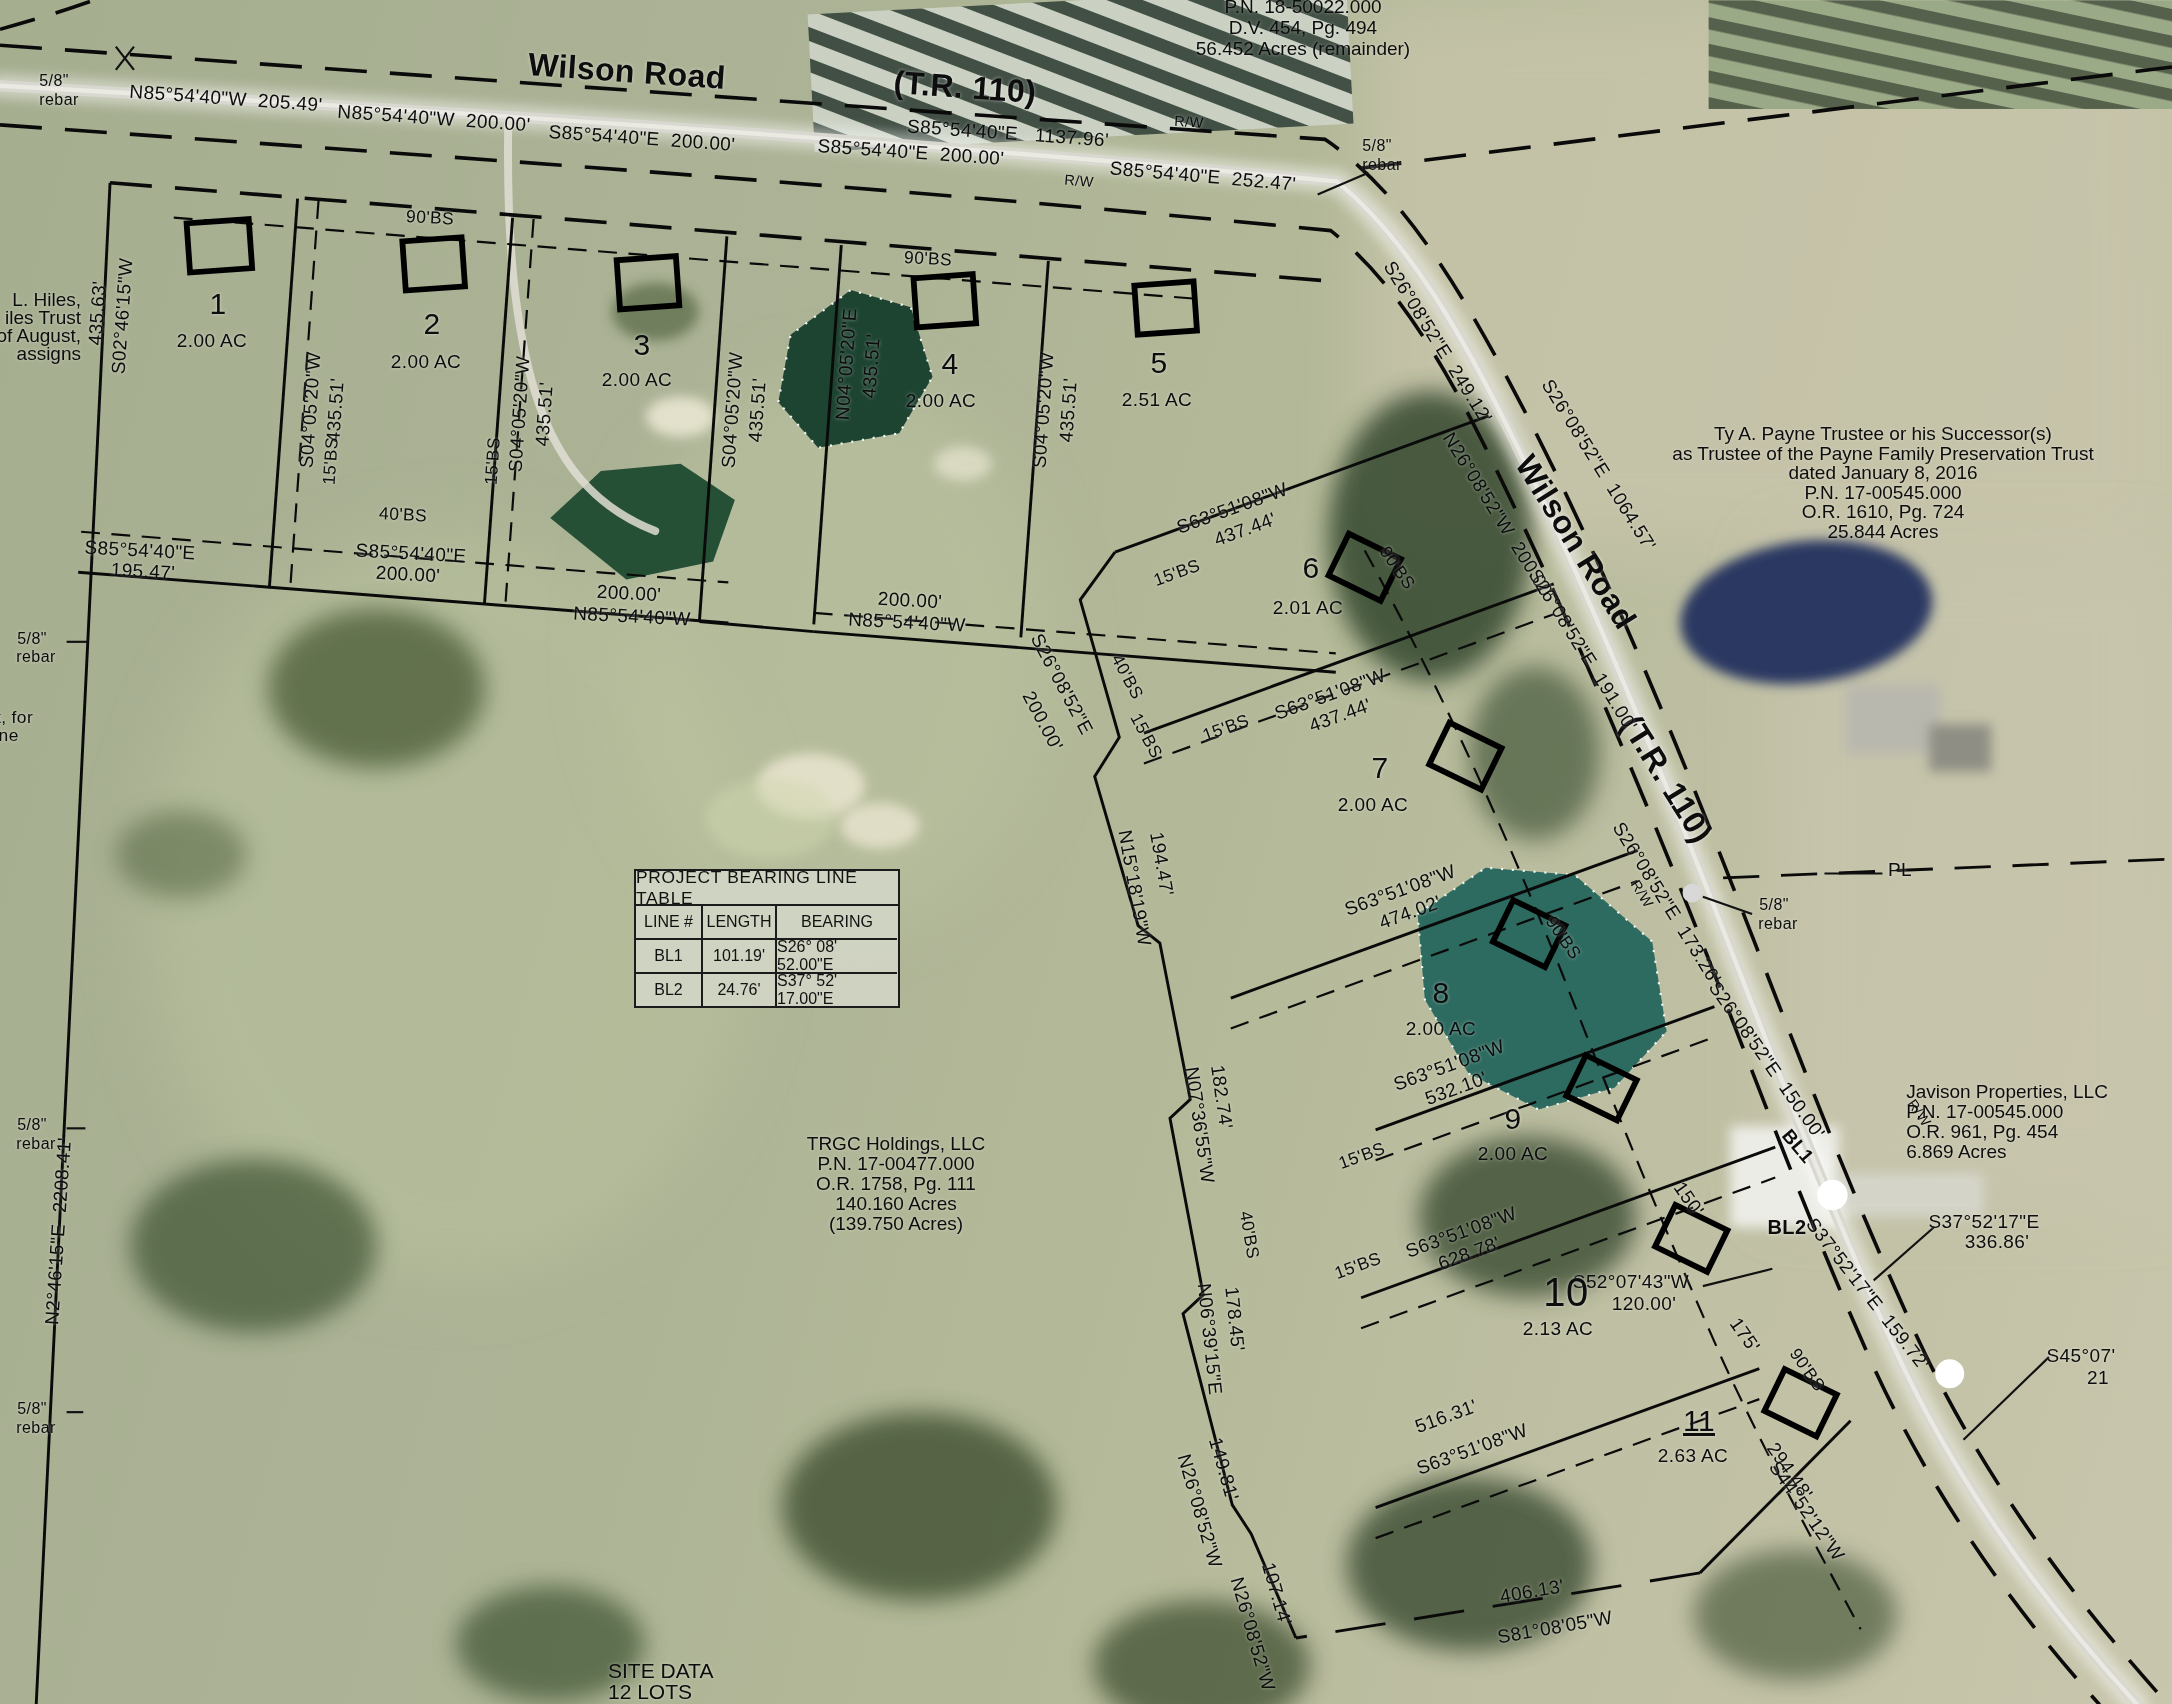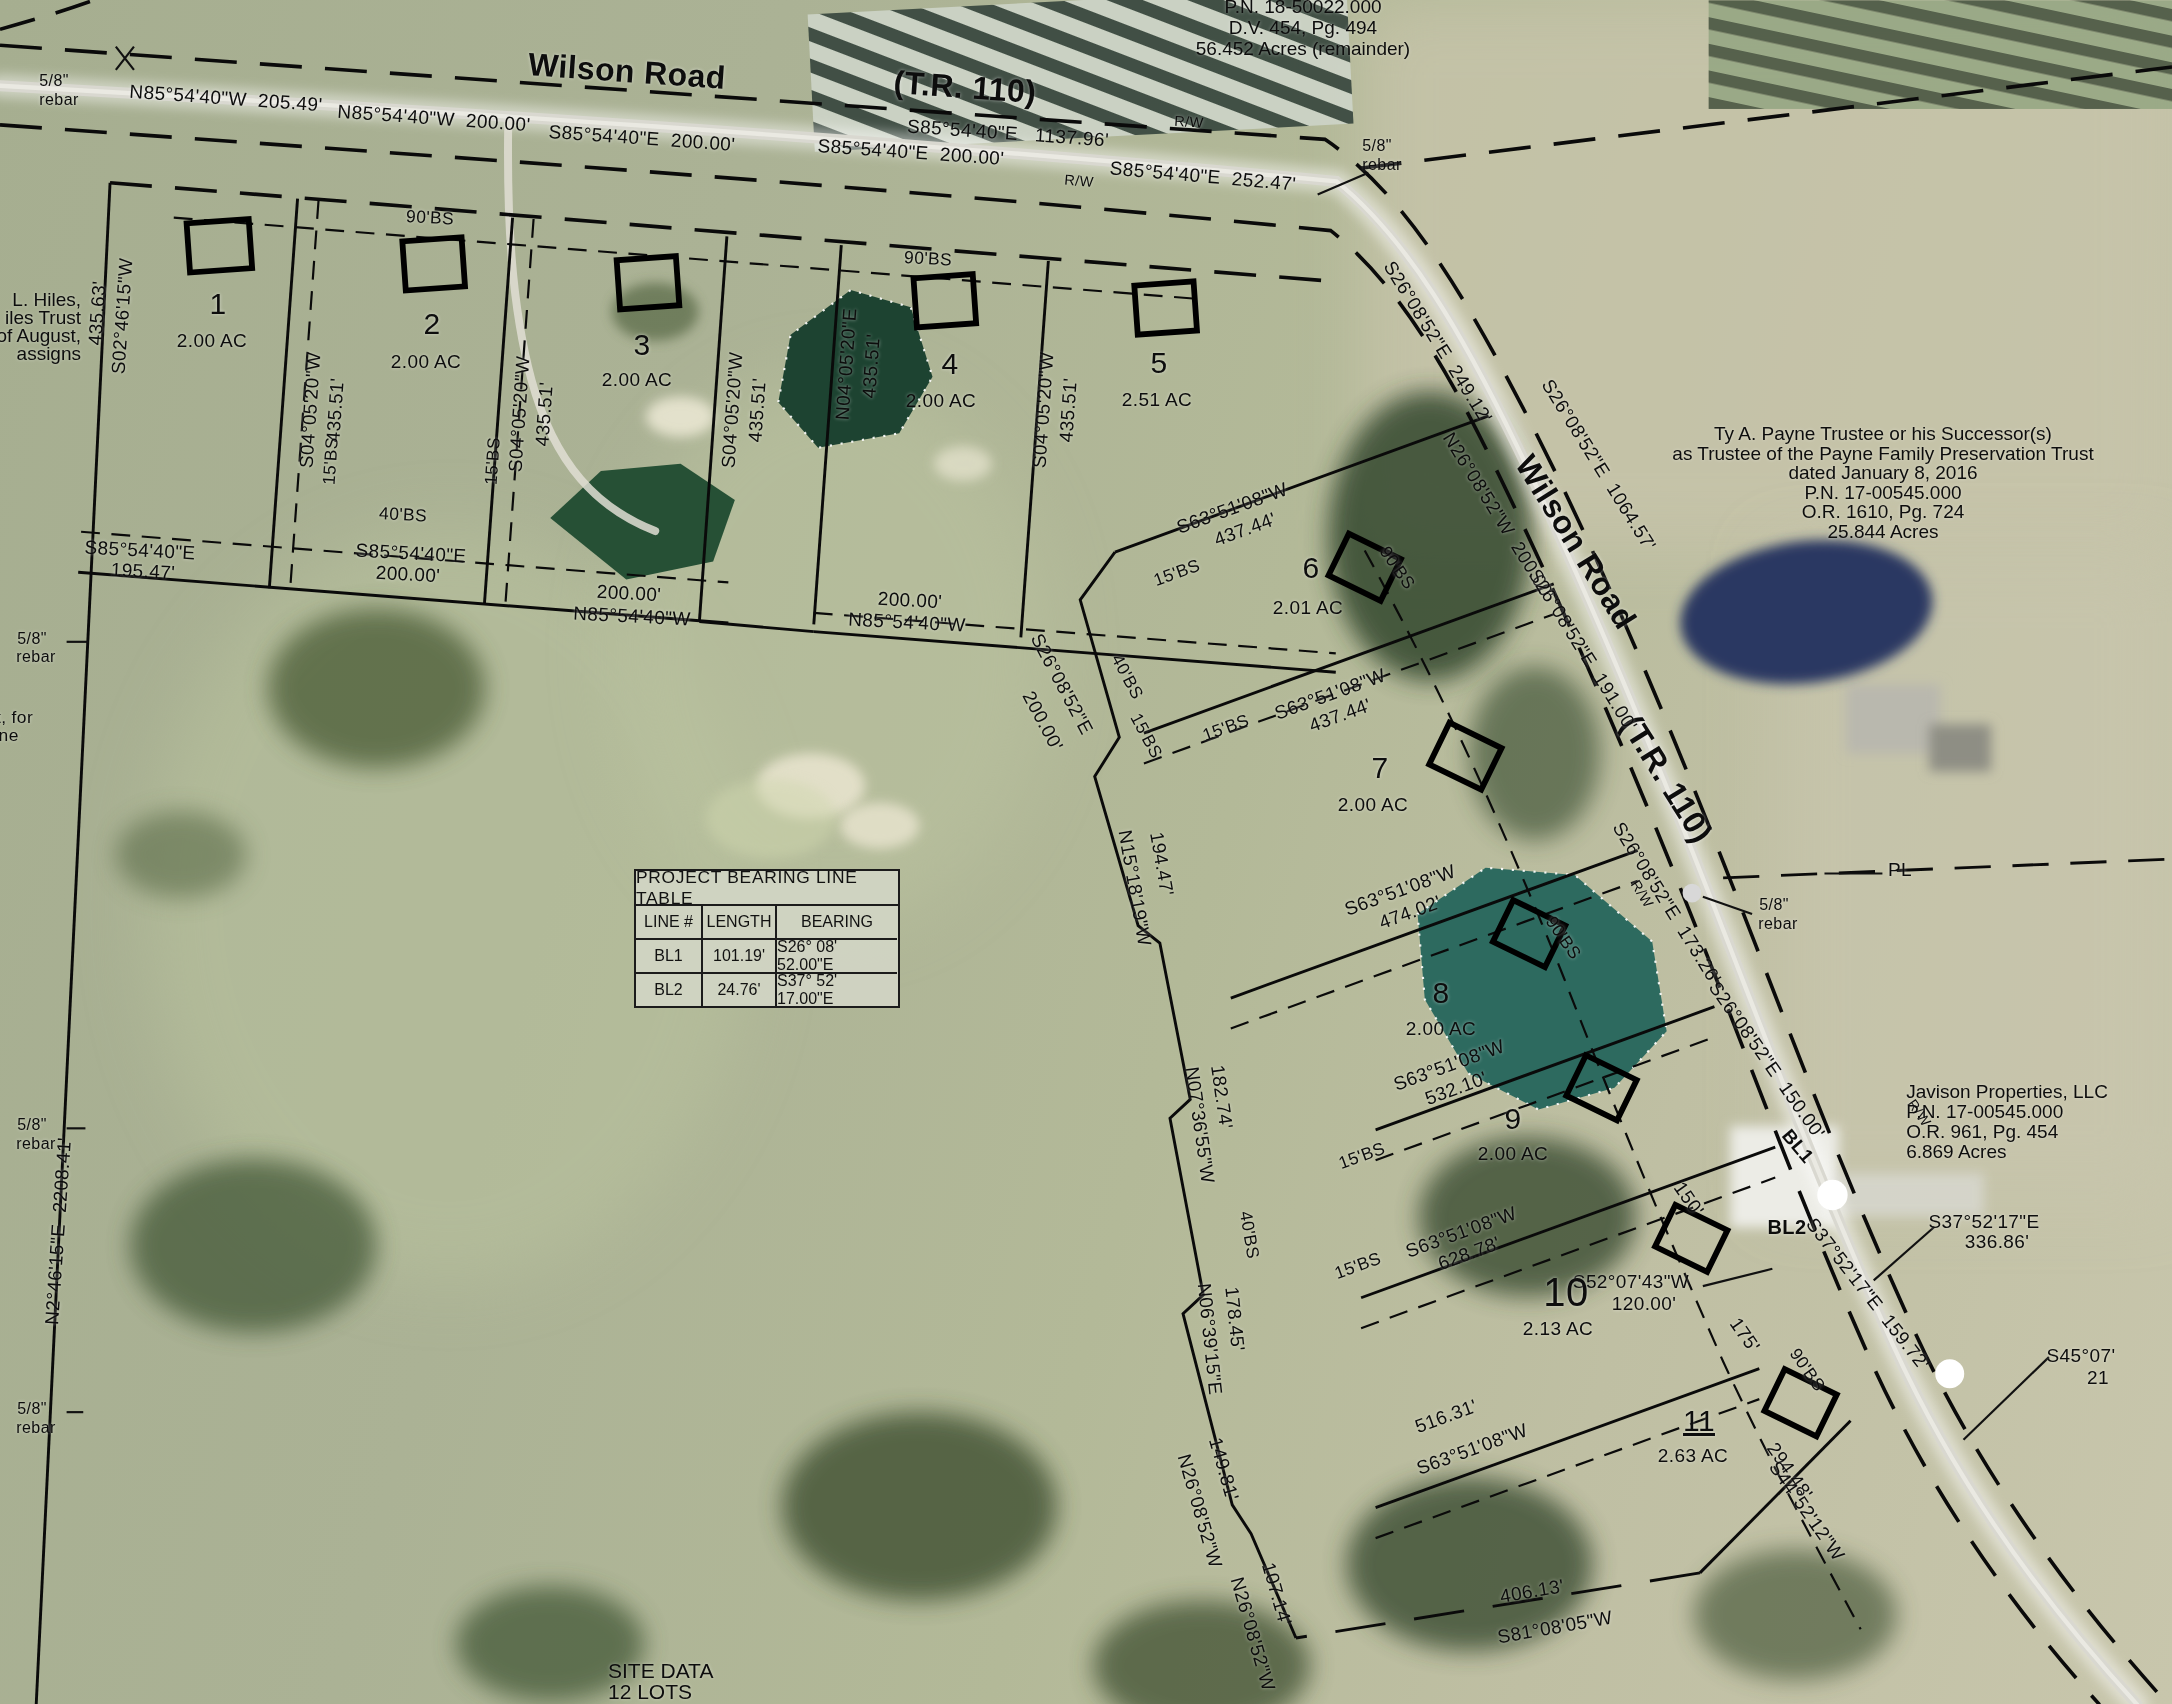--- a/index.html
+++ b/index.html
@@ -322,20 +322,27 @@
         <div>56.452 Acres (remainder)</div>
       </div>
       <div class="blk" style="top: 424px; font-size: 19px; line-height: 19.6px; left: 1883px; transform: translateX(-50%); text-align: center;">
         <div>Ty A. Payne Trustee or his Successor(s)</div>
         <div>as Trustee of the Payne Family Preservation Trust</div>
         <div>dated January 8, 2016</div>
         <div>P.N. 17-00545.000</div>
         <div>O.R. 1610, Pg. 724</div>
         <div>25.844 Acres</div>
       </div>
+      <div class="blk" style="top: 1134px; font-size: 19px; line-height: 20px; left: 896px; transform: translateX(-50%); text-align: center;">
+        <div>TRGC Holdings, LLC</div>
+        <div>P.N. 17-00477.000</div>
+        <div>O.R. 1758, Pg. 111</div>
+        <div>140.160 Acres</div>
+        <div>(139.750 Acres)</div>
+      </div>
       <div class="blk" style="top: 1082px; font-size: 19px; line-height: 20px; left: 2007px; transform: translateX(-50%); text-align: left;">
         <div>Javison Properties, LLC</div>
         <div>P.N. 17-00545.000</div>
         <div>O.R. 961, Pg. 454</div>
         <div>6.869 Acres</div>
       </div>
       <div class="blk" style="top: 291px; font-size: 19px; line-height: 18px; right: 2091px; text-align: right;">
         <div>L. Hiles,</div>
         <div>iles Trust</div>
         <div>of August,</div>

